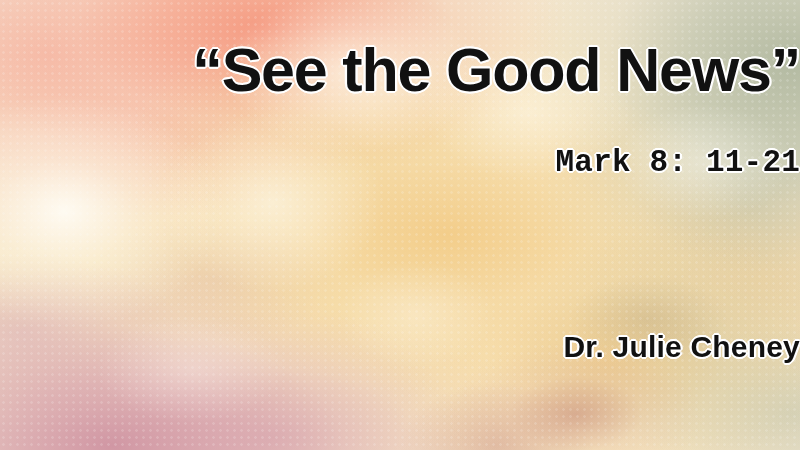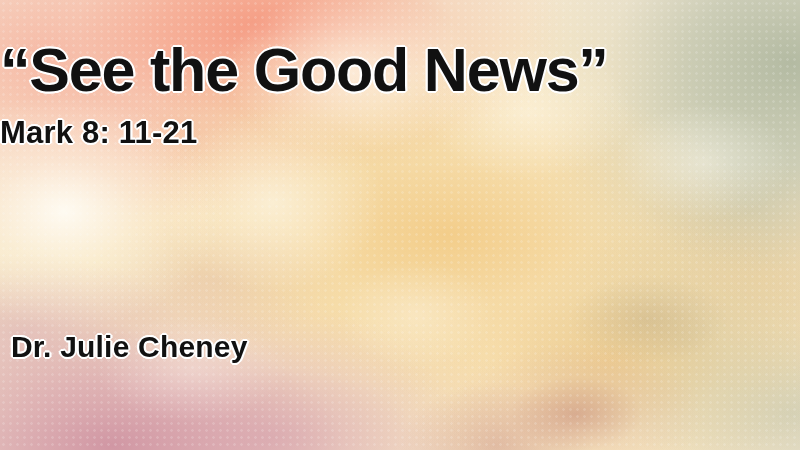--- a/index.html
+++ b/index.html
@@ -103,21 +103,22 @@
 
   
   #wc-soften {
     background: radial-gradient(130% 120% at 50% 50%, rgba(255,255,255,0.00) 58%, rgba(255,250,240,0.16) 100%);
   }
 
   
   #content {
     position: absolute;
     inset: 0;
-    text-align: left;
+    text-align: right;
+    margin-left: 12px;
   }
 
   .outlined {
     color: #111111;
     -webkit-text-stroke: 0px transparent;
     text-shadow:
        1.6px 0 0 #ffffff, -1.6px 0 0 #ffffff,
        0 1.6px 0 #ffffff, 0 -1.6px 0 #ffffff,
        1.2px 1.2px 0 #ffffff, -1.2px 1.2px 0 #ffffff,
        1.2px -1.2px 0 #ffffff, -1.2px -1.2px 0 #ffffff,
@@ -132,26 +133,27 @@
     font-size: 61px;
     font-weight: 700;
     letter-spacing: -1.2px;
     line-height: 1.08;
     white-space: nowrap;
   }
 
   #subtitle {
     position: absolute;
     left: 0; right: 0;
-    top: 116px;
+    top: 146px;
     font-size: 31px;
     font-weight: 700;
     letter-spacing: 0.2px;
     line-height: 1.1;
     white-space: nowrap;
+    font-family: Liberation Mono, monospace;
   }
 
   #speaker-name {
     position: absolute;
     left: 0; right: 0;
     top: 330px;
     font-size: 30px;
     font-weight: 700;
     letter-spacing: 0.2px;
     line-height: 1.1;

